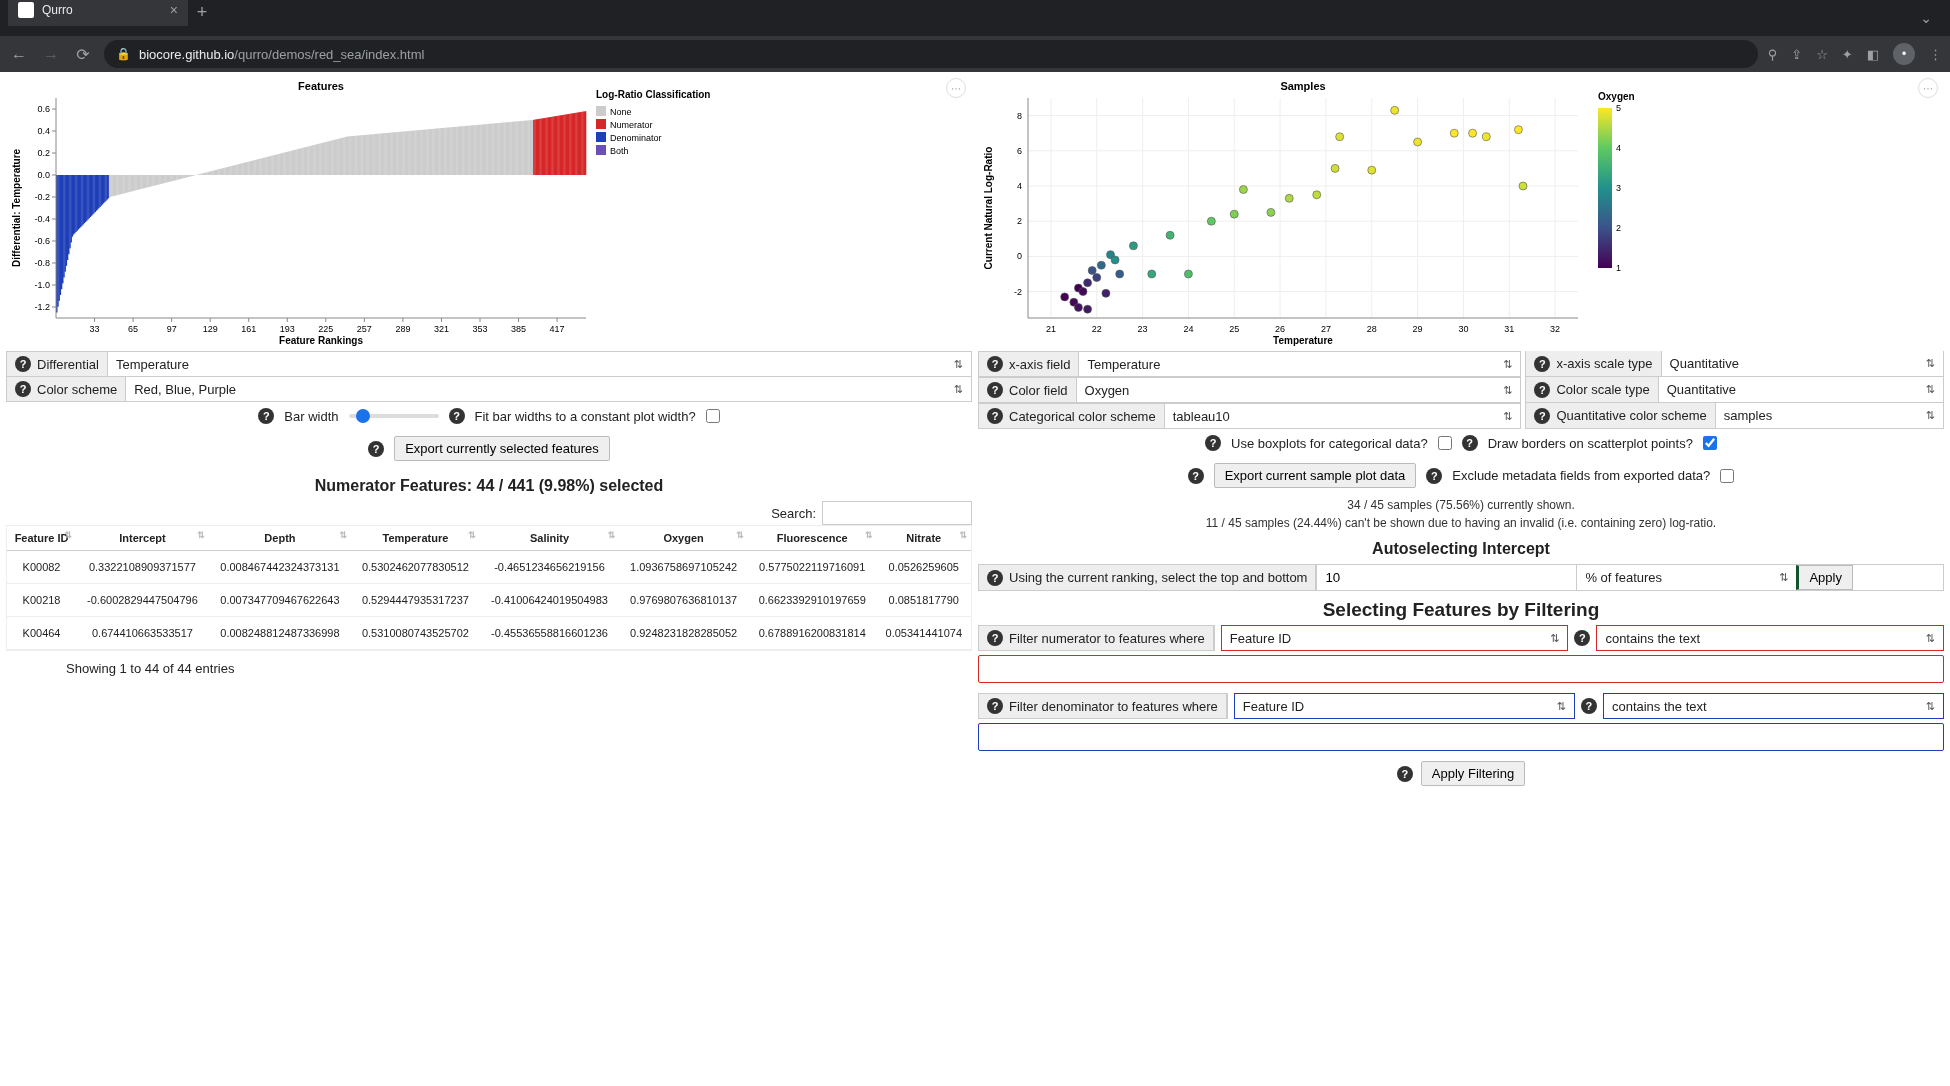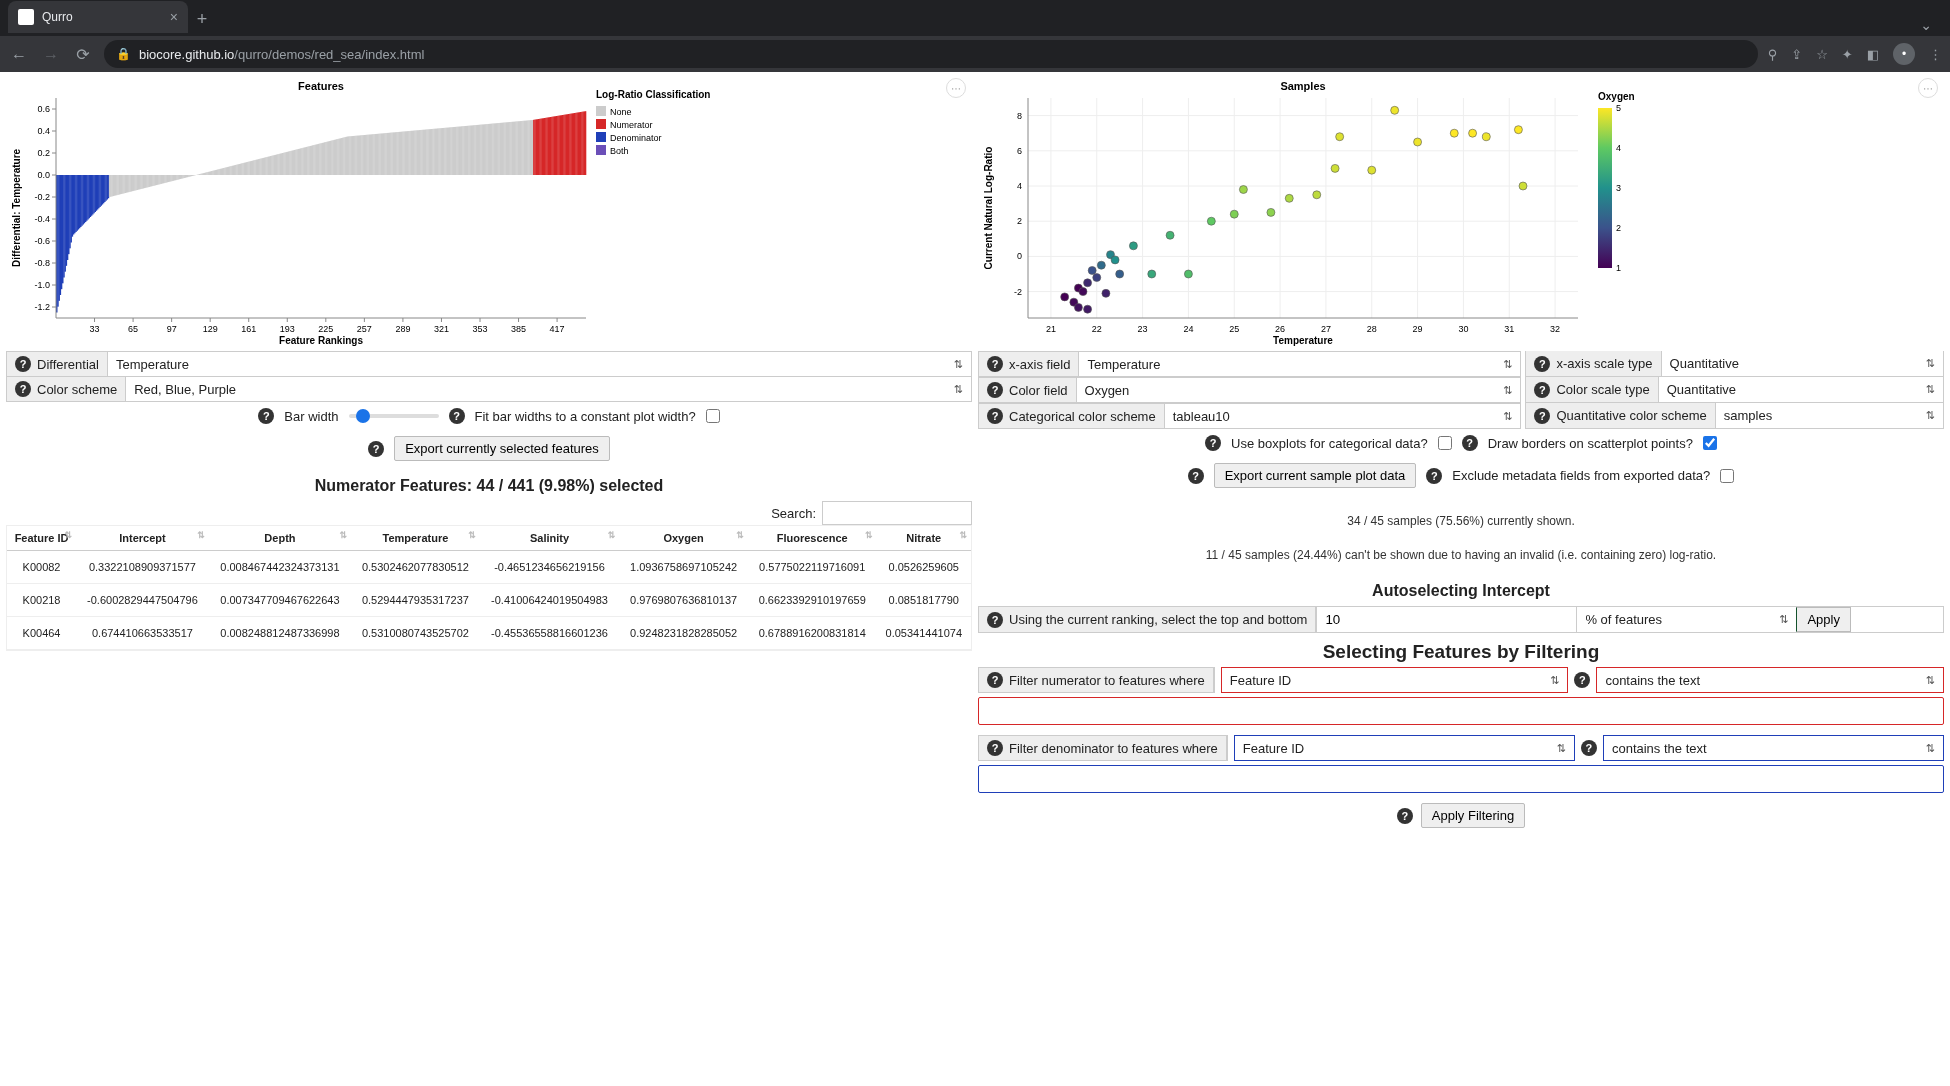--- a/index.html
+++ b/index.html
@@ -1,18 +1,18 @@
 <!DOCTYPE html>
 <html><head>
 <meta charset="utf-8">
 <style>
 *{box-sizing:border-box;margin:0;padding:0}
 body{font-family:Arial,Helvetica,sans-serif;font-size:13px;background:#000;color:#222}
 .chrome{display:flex;flex-direction:column;height:100vh;width:100vw}
-.tabbar{background:#202124;height:36px;display:flex;align-items:flex-end;padding:3px 8px;gap:0}
+.tabbar{background:#202124;height:36px;display:flex;align-items:flex-end;padding:10px 8px;gap:0}
 .tab{background:#35363a;color:#e8eaed;height:32px;min-width:180px;border-radius:8px 8px 0 0;display:flex;align-items:center;padding:0 10px;font-size:12px;gap:8px}
 .tab .favicon{width:16px;height:16px;background:#fff;border-radius:2px}
 .tab .close{margin-left:auto;color:#9aa0a6;font-size:14px;cursor:pointer}
 .newtab{color:#9aa0a6;width:28px;height:28px;display:flex;align-items:center;justify-content:center;font-size:18px;cursor:pointer}
 .chevdown{margin-left:auto;color:#9aa0a6;padding:0 10px;font-size:14px}
 .omnibar{background:#35363a;height:36px;display:flex;align-items:center;padding:0 8px;gap:10px;color:#9aa0a6}
 .omnibar .navbtn{width:22px;text-align:center;font-size:16px;cursor:pointer}
 .urlbox{flex:1;background:#202124;border-radius:16px;height:28px;display:flex;align-items:center;padding:0 12px;gap:8px;color:#e8eaed;font-size:13px}
 .urlbox .lock{color:#9aa0a6;font-size:12px}
 .urlbox .host{color:#e8eaed}
@@ -43,27 +43,27 @@
 .row-flex>.ctrl-row{flex:1}
 .filter-input{width:100%;height:28px;border:1px solid;border-radius:2px;margin-top:4px;padding:0 6px}
 .red-border{border-color:#d62728!important}
 .blue-border{border-color:#1f3fb8!important}
 table.dt{width:100%;border-collapse:collapse;font-size:11px}
 table.dt th{background:#fff;border-bottom:1px solid #ccc;padding:6px 4px;text-align:center;font-weight:bold;position:relative}
 table.dt th .sort{position:absolute;right:4px;top:4px;color:#bbb;font-size:9px}
 table.dt td{padding:10px 4px;text-align:center;border-bottom:1px solid #eee}
 table.dt tr:nth-child(even) td{background:#fff}
 .tbl-wrap{border:1px solid #eee;max-height:170px;overflow:auto}
-.status{text-align:center;font-size:12px;color:#333;margin:20px 0}
+.status{text-align:center;font-size:12px;color:#333;margin:4px 0}
 .search-row{display:flex;justify-content:flex-end;align-items:center;gap:6px;margin:0 0}
 .search-row input{border:1px solid #ccc;height:24px;width:150px;padding:0 6px}
 .apply-row{display:flex;align-items:stretch}
 .apply-row .ctrl-label{flex:0 0 auto}
 .apply-row .num-input{width:260px;border:none;border-left:1px solid #ccc;padding:0 8px}
-.apply-row .btn{border-left:1px solid #14532d;border-radius:0}
+.apply-row .btn{border-left:3px solid #14532d;border-radius:0}
 .filter-row{display:flex;gap:6px;align-items:stretch}
 .filter-row .ctrl-row{border:1px solid #ccc}
 .filter-row .sel-box{flex:1;border:1px solid;display:flex;align-items:center;padding:4px 8px;position:relative;background:#fff}
 .filter-row .sel-box::after{content:"⇅";position:absolute;right:8px;color:#555;font-size:11px}
 .center-row{display:flex;justify-content:center;align-items:center;gap:8px;margin:10px 0}
 </style>
 </head>
 <body>
 
 <div class="chrome">
@@ -682,20 +682,21 @@
                   <td>0.008248812487336998</td>
                   <td>0.5310080743525702</td>
                   <td>-0.45536558816601236</td>
                   <td>0.9248231828285052</td>
                   <td>0.6788916200831814</td>
                   <td>0.05341441074</td>
                 </tr>
               </tbody>
           </table>
         </div>
+        <div style="padding:10px 60px">Showing 1 to 44 of 44 entries</div>
       </div>
 
       <div class="rightcol">
         <div class="plotbox">
           <div class="menu">⋯</div>
           <svg id="sample-svg" width="710" height="270">
               <text x="325" y="12" text-anchor="middle" font-size="11" font-weight="bold">Samples</text>
               <line x1="72.91666666666666" x2="72.91666666666666" y1="20" y2="240" stroke="#eee"></line>
               <text x="72.91666666666666" y="254" text-anchor="middle" font-size="9">21</text>
               <line x1="118.75" x2="118.75" y1="20" y2="240" stroke="#eee"></line>

